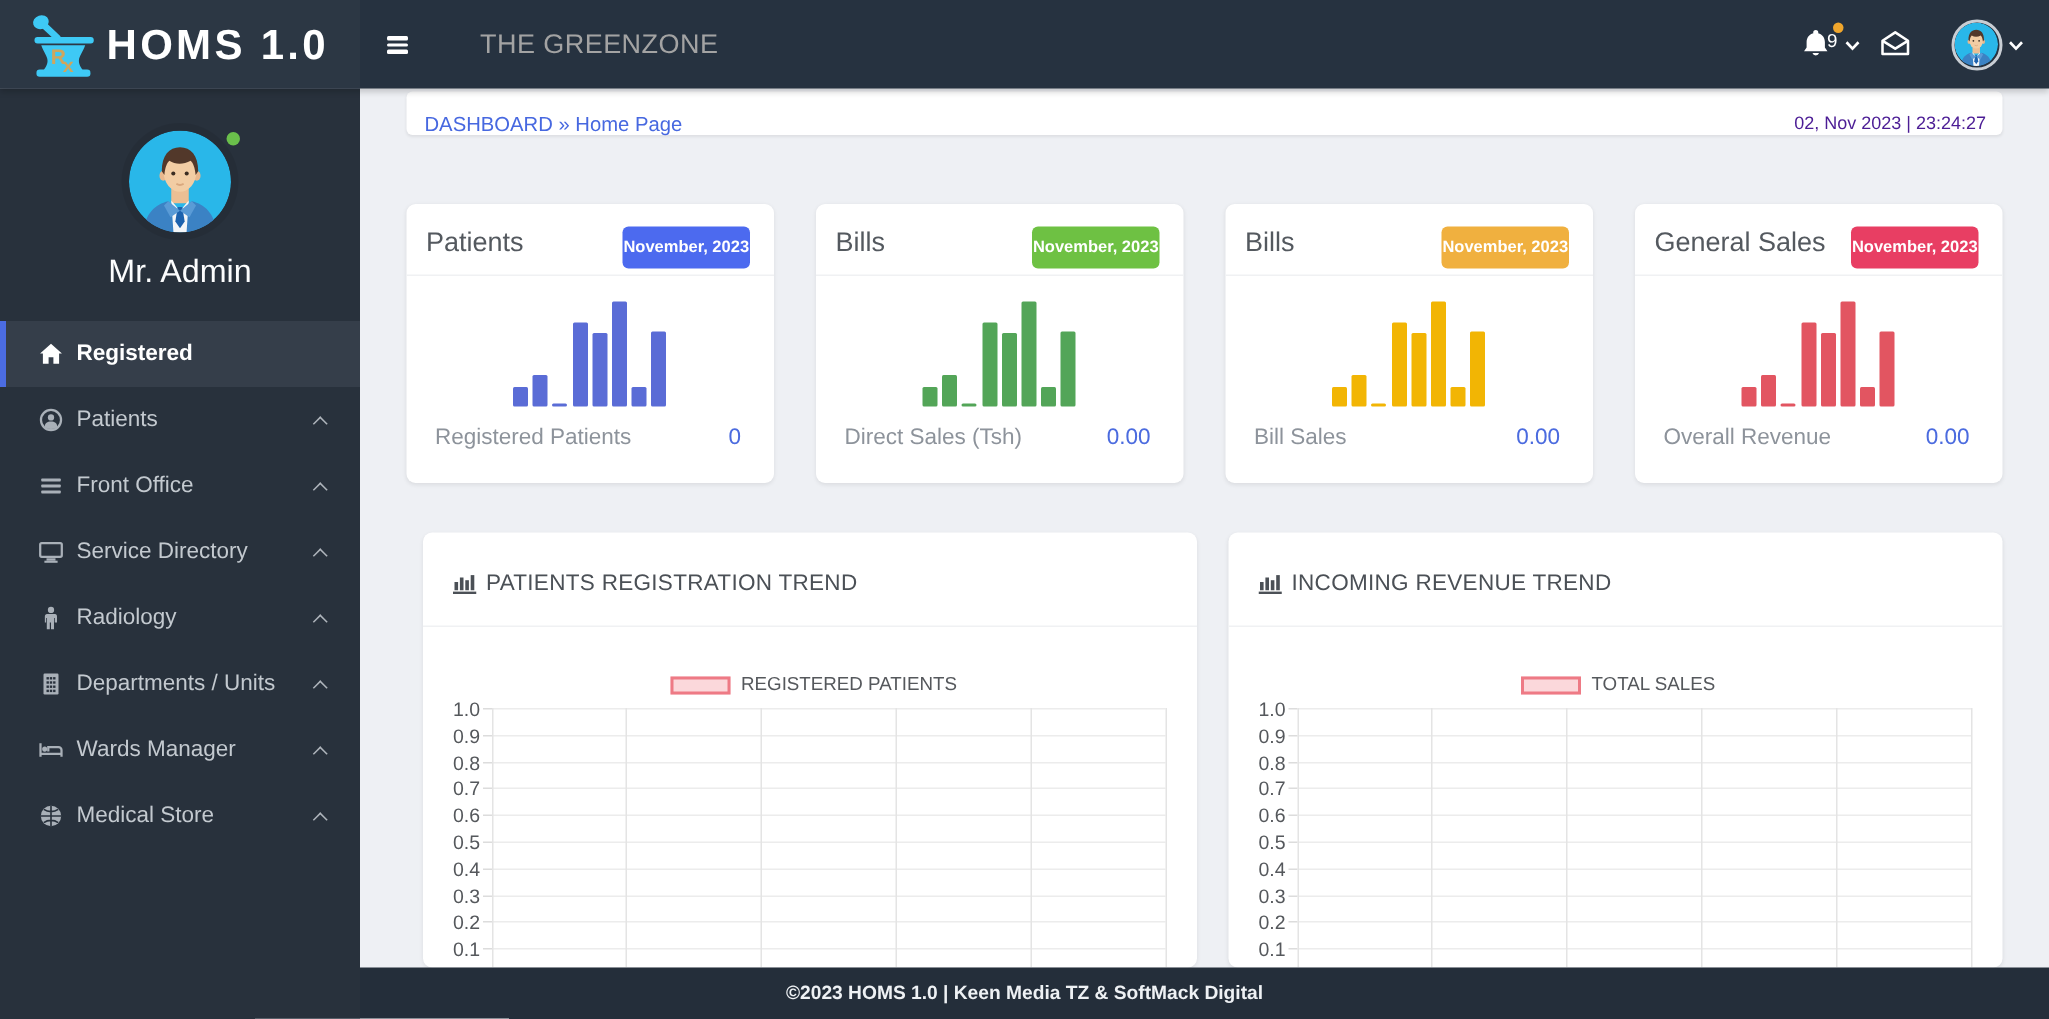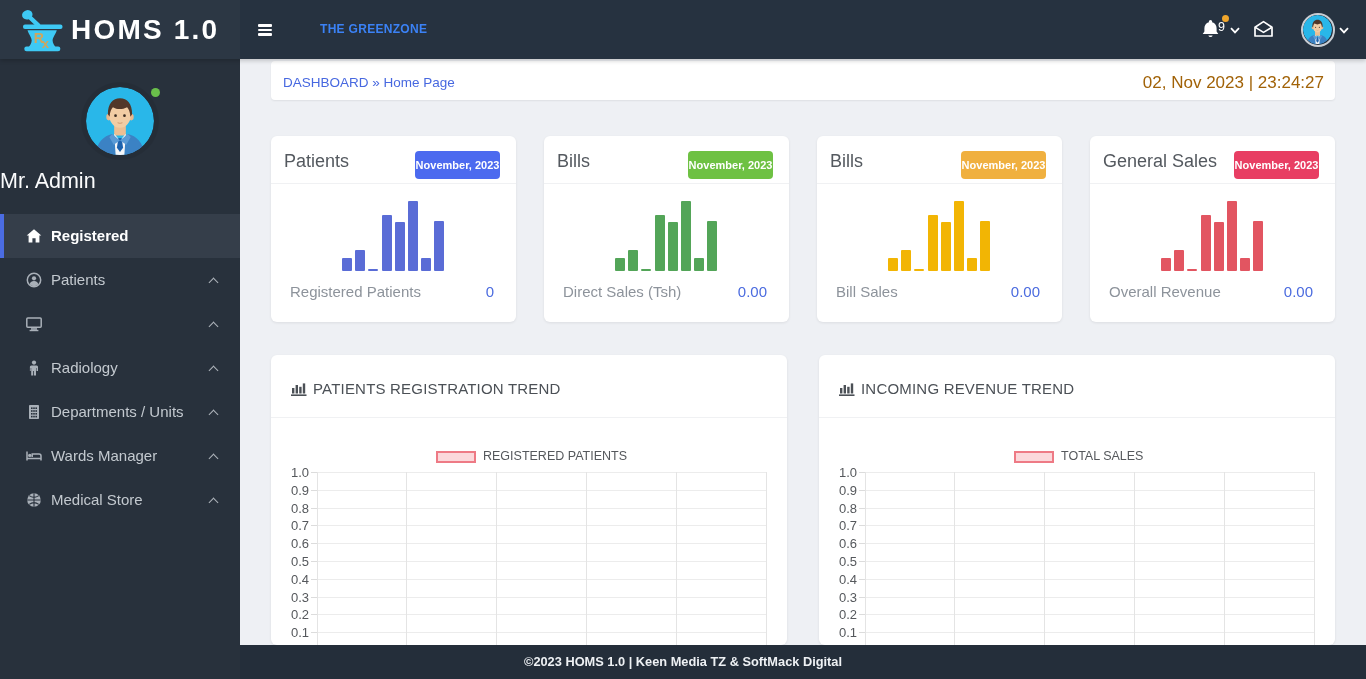--- a/index.html
+++ b/index.html
@@ -2,39 +2,39 @@
 <html><head><meta charset="utf-8">
 <style>
 *{margin:0;padding:0;box-sizing:border-box}
 html,body{width:1366px;height:679px;overflow:hidden;font-family:"Liberation Sans",sans-serif;background:#eef0f4}
 .abs{position:absolute}
 
 #header{position:absolute;left:0;top:0;width:1366px;height:59px;background:#263240;box-shadow:0 2px 4px rgba(0,0,0,.18);z-index:20}
 #brand{position:absolute;left:0;top:0;width:240px;height:59px;background:#2c3744}
 #brandtext{position:absolute;left:71px;top:0;line-height:59px;font-size:28px;font-weight:800;color:#fff;letter-spacing:2.2px}
 #burger div{position:absolute;left:258px;width:14px;height:2.6px;background:#fff;border-radius:1px}
-#gz{position:absolute;left:320px;top:0;line-height:59px;font-size:12px;font-weight:700;color:#3b82f6;letter-spacing:.3px}
+#gz{position:absolute;left:320px;top:0;line-height:59px;font-size:18px;font-weight:400;color:#a3a3a3;letter-spacing:.3px}
 
 #sidebar{position:absolute;left:0;top:59px;width:240px;height:620px;background:#28313c;z-index:10}
 #avatar{position:absolute;left:86px;top:28px;width:68px;height:68px;border-radius:50%;box-shadow:0 0 0 5px rgba(0,0,0,.07)}
 #odot{position:absolute;left:151px;top:29px;width:9px;height:9px;border-radius:50%;background:#6abf4b}
-#uname{position:absolute;left:0;top:110px;width:240px;text-align:left;font-size:21.5px;color:#fbfcfd;font-weight:400}
+#uname{position:absolute;left:0;top:110px;width:240px;text-align:center;font-size:21.5px;color:#fbfcfd;font-weight:400}
 #menu{position:absolute;left:0;top:155px;width:240px}
 .mi{position:relative;height:44px;line-height:44px}
 .mi .ic{position:absolute;left:26px;top:14px;width:16px;height:16px}
 .mi .ic svg{display:block}
 .mi .lb{position:absolute;left:51px;font-size:15px;color:#c3c9cf}
 .mi .cu{position:absolute;left:210px;top:21px;width:7px;height:7px;border-left:1.4px solid #aeb4bb;border-top:1.4px solid #aeb4bb;transform:rotate(45deg)}
 .mi.active{background:#353e4a;border-left:4px solid #4b6ce2}
 .mi.active .lb{color:#fff;left:47px;font-weight:600}
 .mi.active .ic{left:22px}
 
-#crumb{position:absolute;left:271px;top:61px;width:1064px;height:39px;background:#fff;border-radius:4px;box-shadow:0 1px 2px rgba(0,0,0,.07)}
+#crumb{position:absolute;left:271px;top:61px;width:1064px;height:29px;background:#fff;border-radius:4px;box-shadow:0 1px 2px rgba(0,0,0,.07)}
 #crumb .l{position:absolute;left:12px;line-height:43px;font-size:13.5px;color:#4768e0}
-#crumb .r{position:absolute;right:11px;line-height:43px;font-size:17px;color:#a16207}
+#crumb .r{position:absolute;right:11px;line-height:43px;font-size:12px;color:#4c1d95}
 .card{position:absolute;top:136px;width:245px;height:186px;background:#fff;border-radius:6px;box-shadow:0 1px 3px rgba(0,0,0,.08)}
 .card .t{position:absolute;left:13px;top:15px;font-size:18px;color:#54595f}
 .card .badge{position:absolute;left:144px;top:15px;width:85px;height:28px;border-radius:4px;color:#fff;font-size:11px;font-weight:700;text-align:center;line-height:28px;white-space:nowrap}
 .card .sep{position:absolute;left:0;top:47px;width:245px;border-top:1px solid #f0f1f3}
 .card .bars{position:absolute;left:71px;top:65px;width:104px;height:70px}
 .card .bars div{position:absolute;bottom:0;width:10px;border-radius:1px}
 .card .fl{position:absolute;left:19px;top:147px;font-size:15px;color:#8d939b}
 .card .fv{position:absolute;right:22px;top:147px;font-size:15px;color:#4b6bdf}
 .panel{position:absolute;top:355px;width:516px;height:290px;background:#fff;border-radius:6px;box-shadow:0 1px 3px rgba(0,0,0,.08);overflow:hidden}
 .panel .hd{position:absolute;left:0;top:0;width:516px;height:63px;border-bottom:1px solid #f0f1f3}
@@ -155,25 +155,37 @@
             <circle cx="8" cy="6.3" r="2.1" fill="#a9b0b8"></circle>
             <path d="M3.8 12.6 c0-2.4 1.8-3.6 4.2-3.6 s4.2 1.2 4.2 3.6 a6.7 6.7 0 0 1 -8.4 0 Z" fill="#a9b0b8"></path>
           </svg>
         </span>
         <span class="lb">Patients</span>
         <span class="cu"></span>
       </div>
 <div class="mi">
         <span class="ic">
           <svg width="16" height="16" viewBox="0 0 16 16" style="">
+            <rect x="1.5" y="3" width="13" height="2" rx="0.5" fill="#a9b0b8"></rect>
+            <rect x="1.5" y="7" width="13" height="2" rx="0.5" fill="#a9b0b8"></rect>
+            <rect x="1.5" y="11" width="13" height="2" rx="0.5" fill="#a9b0b8"></rect>
+          </svg>
+        </span>
+        <span class="lb">Front Office</span>
+        <span class="cu"></span>
+      </div>
+<div class="mi">
+        <span class="ic">
+          <svg width="16" height="16" viewBox="0 0 16 16" style="">
             <rect x="0.8" y="2" width="14.4" height="9.2" rx="1" fill="none" stroke="#a9b0b8" stroke-width="1.5"></rect>
             <rect x="5" y="12.2" width="6" height="1.6" fill="#a9b0b8"></rect>
             <rect x="3.6" y="13.8" width="8.8" height="1.4" fill="#a9b0b8"></rect>
           </svg>
         </span>
+        <span class="lb">Service Directory</span>
         <span class="cu"></span>
       </div>
 <div class="mi">
         <span class="ic">
           <svg width="16" height="16" viewBox="0 0 16 16" style="">
             <circle cx="8" cy="2.6" r="2.1" fill="#a9b0b8"></circle>
             <path d="M5.4 5.4 h5.2 c1 0 1.4 .8 1.4 1.6 v4 h-1.5 v-3 h-.5 v7.5 h-2 v-4.5 h-.8 v4.5 h-2 v-7.5 h-.5 v3 H3.9 v-4 c0-.8 .5-1.6 1.5-1.6 Z" fill="#a9b0b8"></path>
           </svg>
         </span>
         <span class="lb">Radiology</span>
@@ -287,21 +299,21 @@
       <div style="left:26.4px;height:2px;background:#e25561"></div>
       <div style="left:39.6px;height:56px;background:#e25561"></div>
       <div style="left:52.8px;height:49px;background:#e25561"></div>
       <div style="left:66.0px;height:70px;background:#e25561"></div>
       <div style="left:79.2px;height:13px;background:#e25561"></div>
       <div style="left:92.4px;height:50px;background:#e25561"></div>
     </div>
 <div class="fl">Overall Revenue</div>
     <div class="fv">0.00</div>
   </div>
-<div class="panel" style="left:271px">
+<div class="panel" style="left:282px">
     <div class="hd"></div>
     <span class="hi"><svg width="16" height="16" viewBox="0 0 16 16" style="">
         <rect x="1" y="8" width="2.4" height="5.5" fill="#4b5056"></rect>
         <rect x="4.6" y="5" width="2.4" height="8.5" fill="#4b5056"></rect>
         <rect x="8.2" y="6.8" width="2.4" height="6.7" fill="#4b5056"></rect>
         <rect x="11.8" y="3.4" width="2.4" height="10.1" fill="#4b5056"></rect>
         <rect x="0" y="14.4" width="15.5" height="1.6" fill="#4b5056"></rect>
       </svg></span>
     <div class="ht">PATIENTS REGISTRATION TREND</div>
     <div class="legbox" style="left:165px;top:96px"></div>

